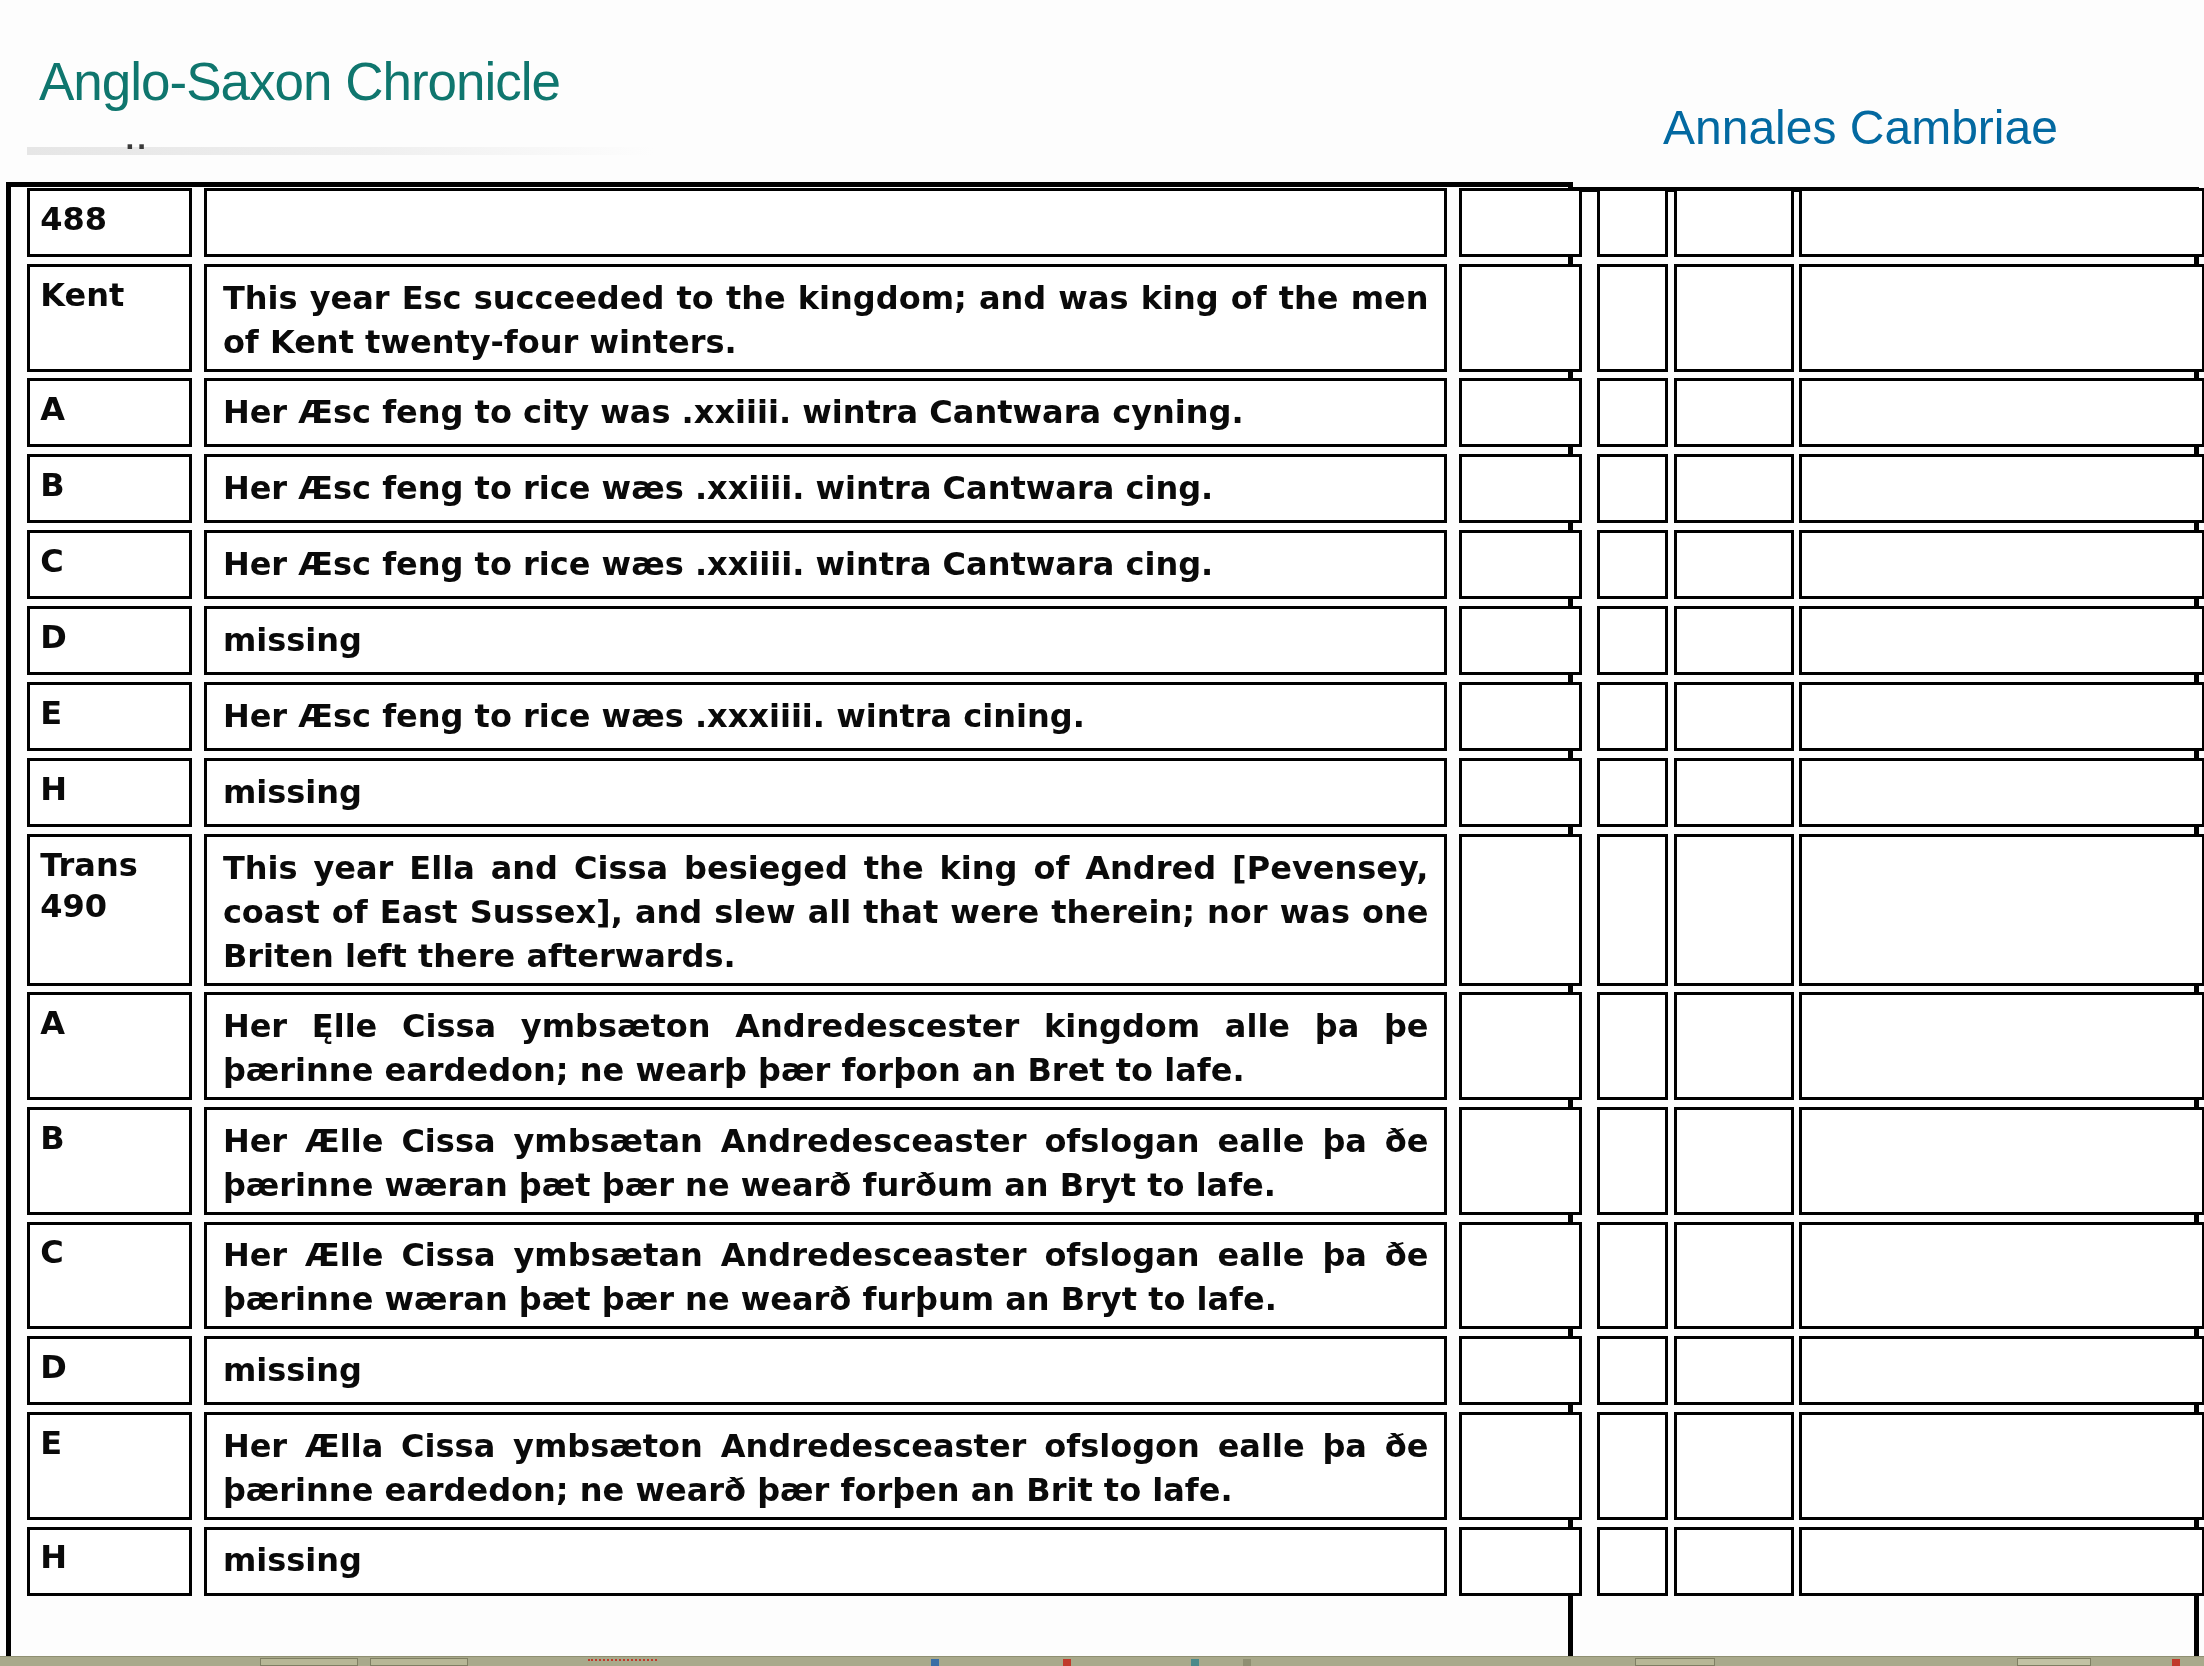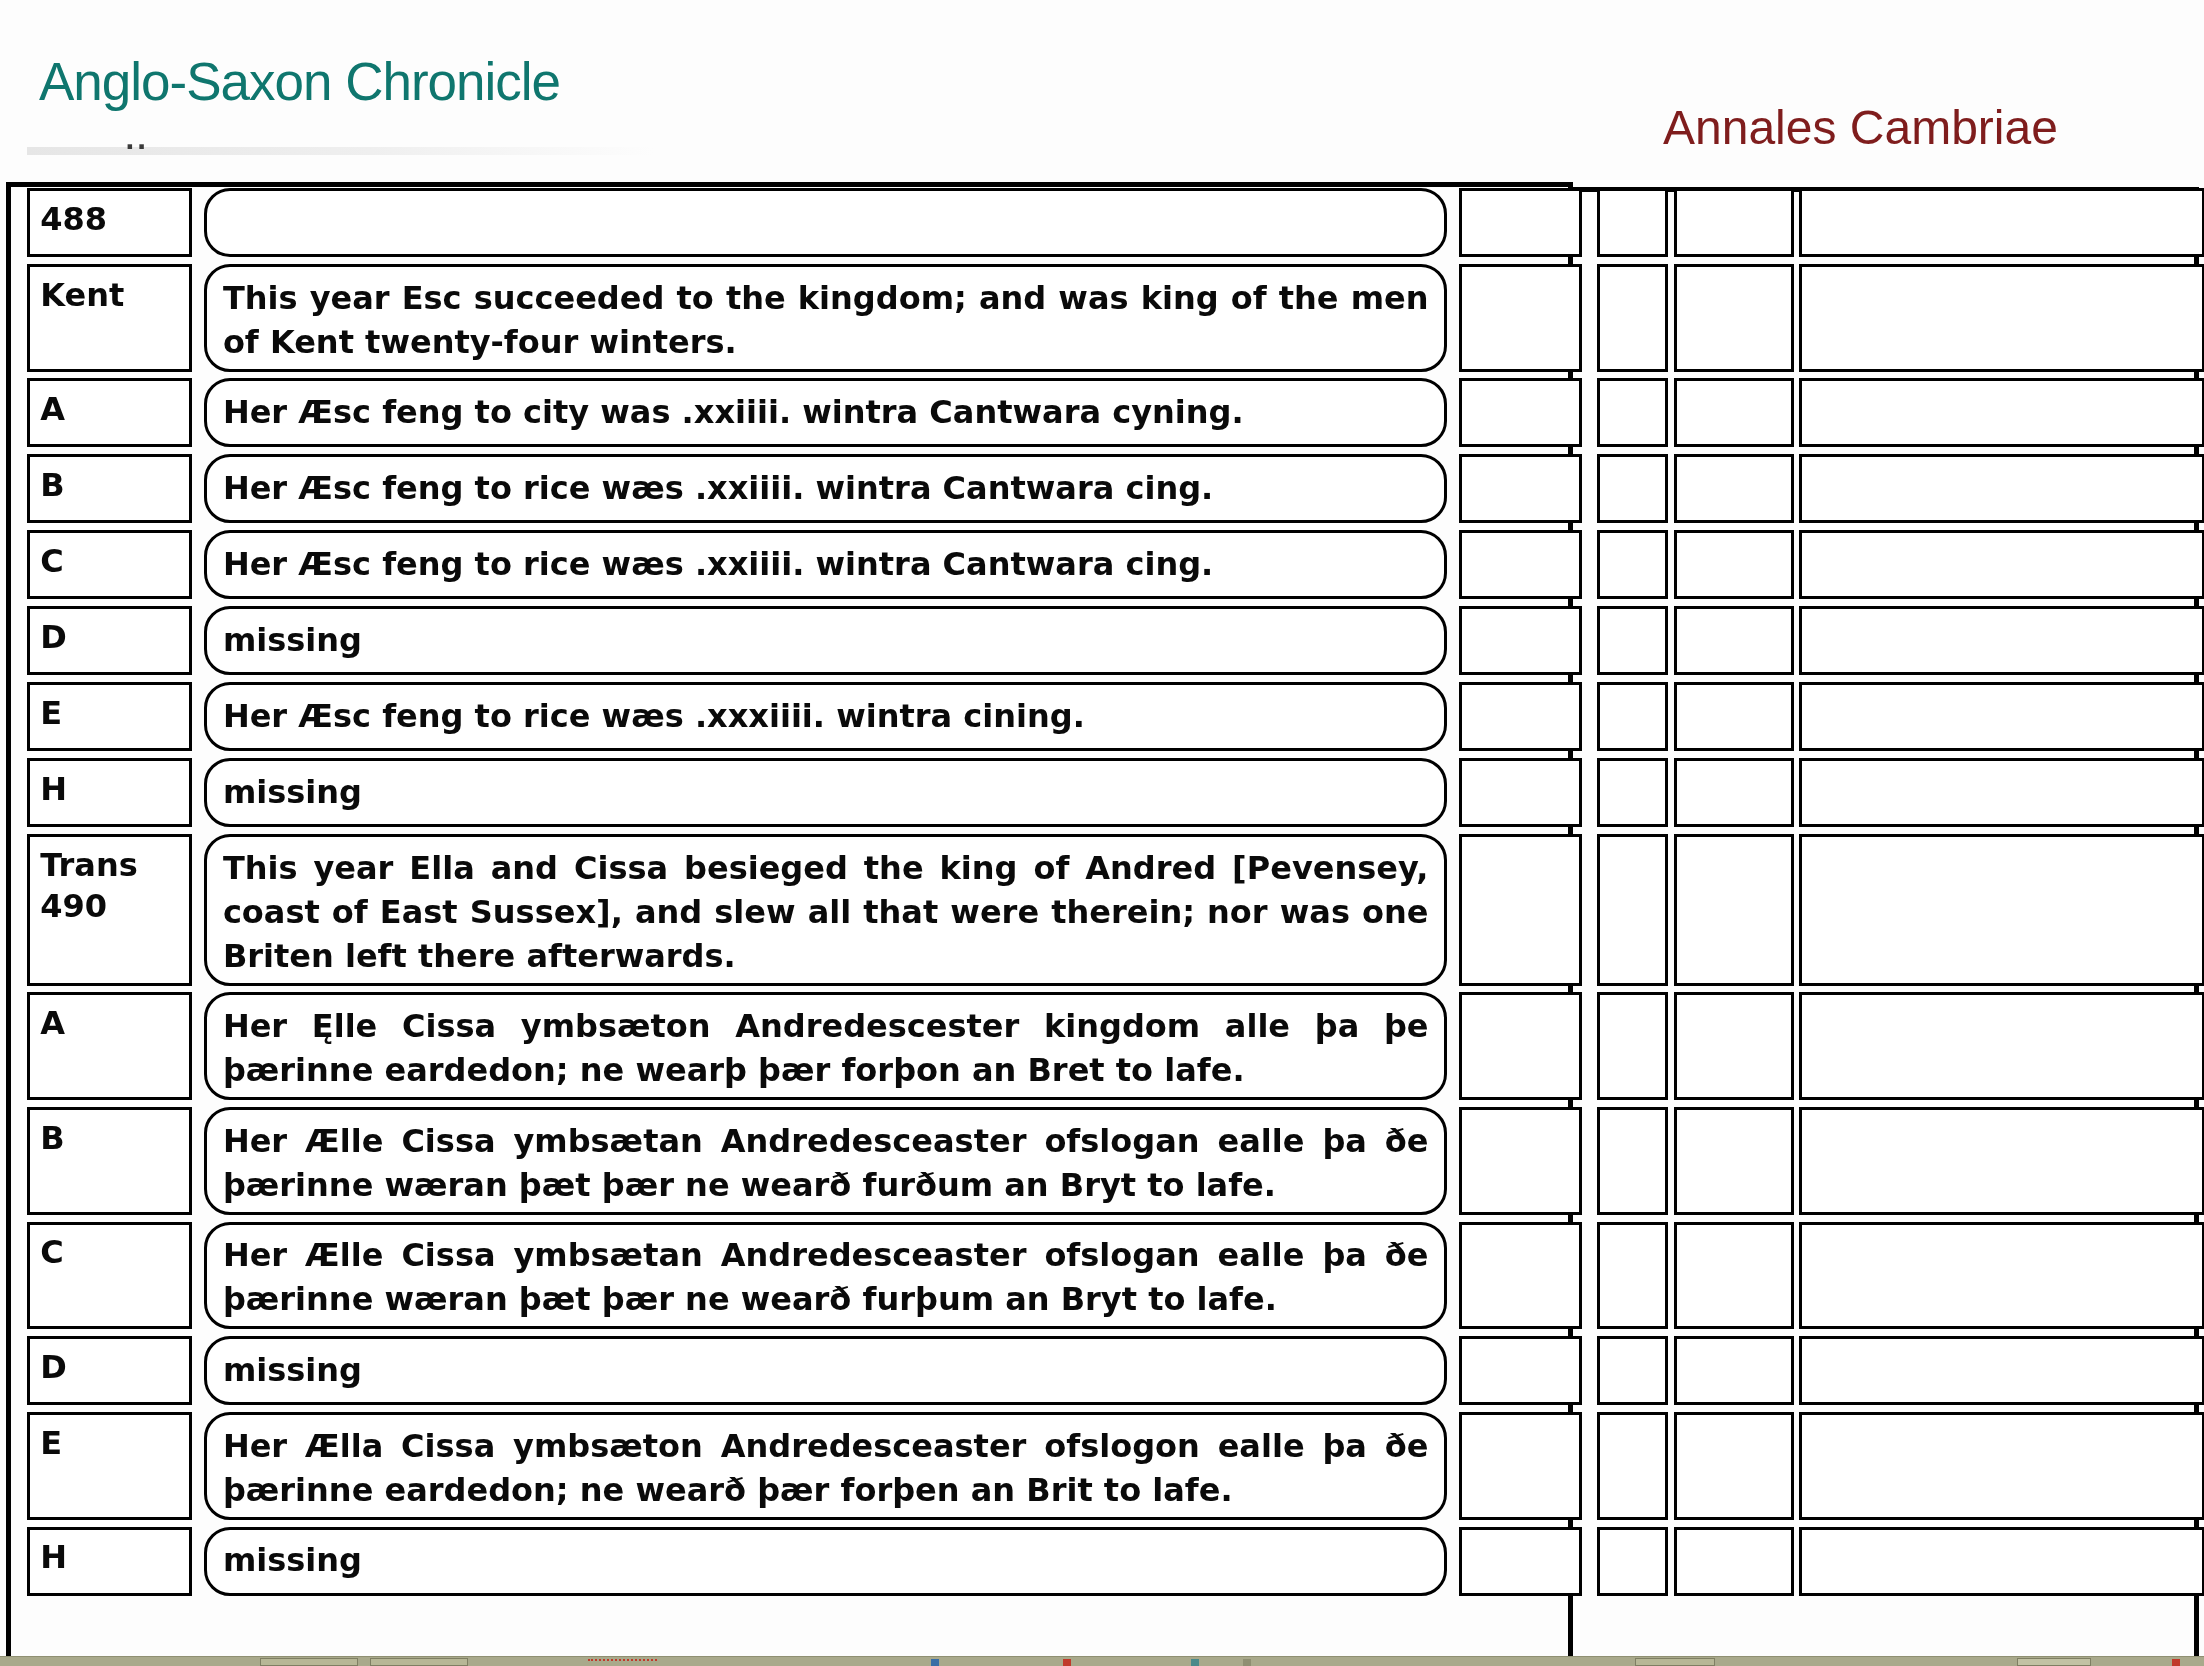--- a/index.html
+++ b/index.html
@@ -18,21 +18,21 @@
     position:absolute;left:27.4px;top:147px;width:627px;height:7.8px;
     background:linear-gradient(to right,#e6e6e6 0%,#efefef 55%,rgba(255,255,255,0) 100%);
   }
   .title-dots{
     position:absolute;left:125px;top:125px;
     font-size:25.5px;font-weight:bold;color:#3a3a3a;letter-spacing:2px;
   }
   .title-right{
     position:absolute;left:1663px;top:100px;
     font-family:"Liberation Sans",sans-serif;
-    font-size:48px;color:#7f1d1d;white-space:nowrap;
+    font-size:48px;color:#0369a1;white-space:nowrap;
   }
   
   .frame{position:absolute;background:#000;}
   .frame-left-v  {left:5.9px;   top:182px; width:4.9px;   height:1484px;}
   .frame-top-l-h {left:5.9px;   top:182px; width:1567px;height:4.9px;}
   .frame-mid-v   {left:1568px;top:182px; width:4.9px;   height:1484px;}
   .frame-top-r-h {left:1568px;top:187px; width:630px; height:4.9px;}
   .frame-right-v {left:2194px;top:187px; width:4.9px;   height:1479px;}
   
   .rows{
@@ -43,21 +43,21 @@
   .cell{
     box-sizing:border-box;border:3.9px solid #000;background:#fff;
     font-weight:bold;color:#0a0a0a;
   }
   .label-cell{
     width:165px;padding:7.8px 5.9px 3.9px 9.8px;
     font-size:32px;line-height:41px;
   }
   .text-cell{
     width:1243px;padding:8.8px 15.7px 4.9px 15.7px;
-    font-size:32px;line-height:44px;text-align:justify;border-radius:26px;
+    font-size:32px;line-height:44px;text-align:justify;
   }
   .e1{width:123px;}
   .e2{width:71px;margin-left:2.9px;}
   .e3{width:120px;margin-left:-5.9px;}
   .e4{width:406px;margin-left:-5.9px;}
   
   .taskbar{
     position:absolute;left:0;top:1656px;width:2204px;height:9.8px;
     background:#a9a98b;border-top:1px solid #8f8f72;
   }

